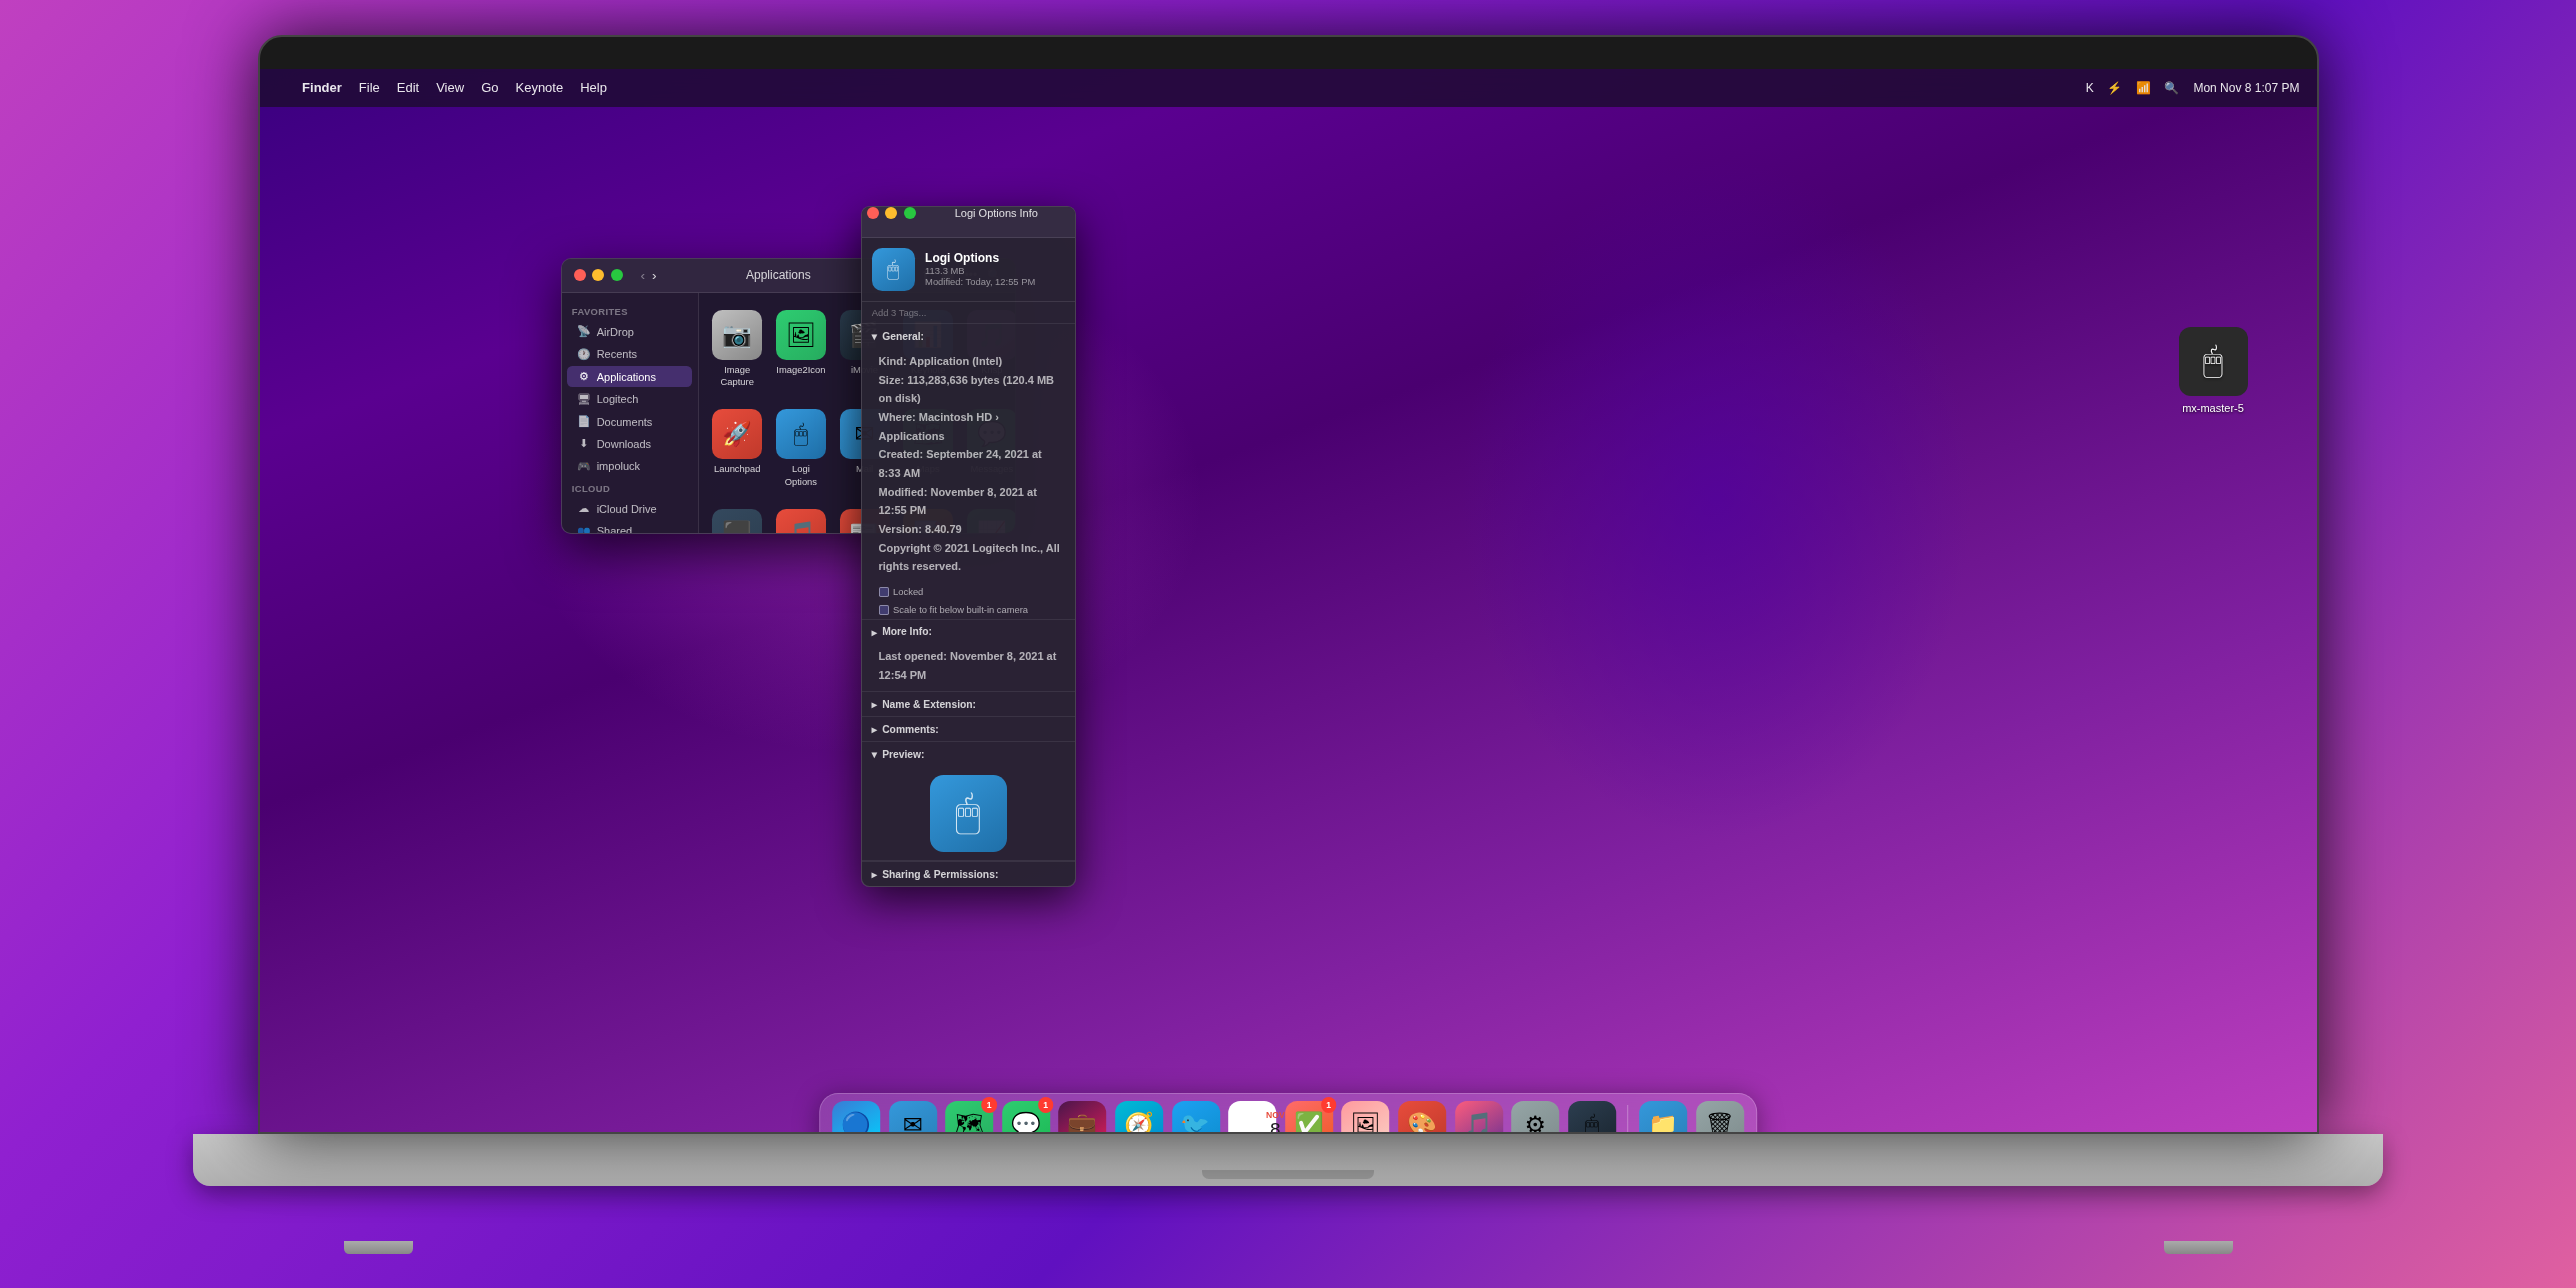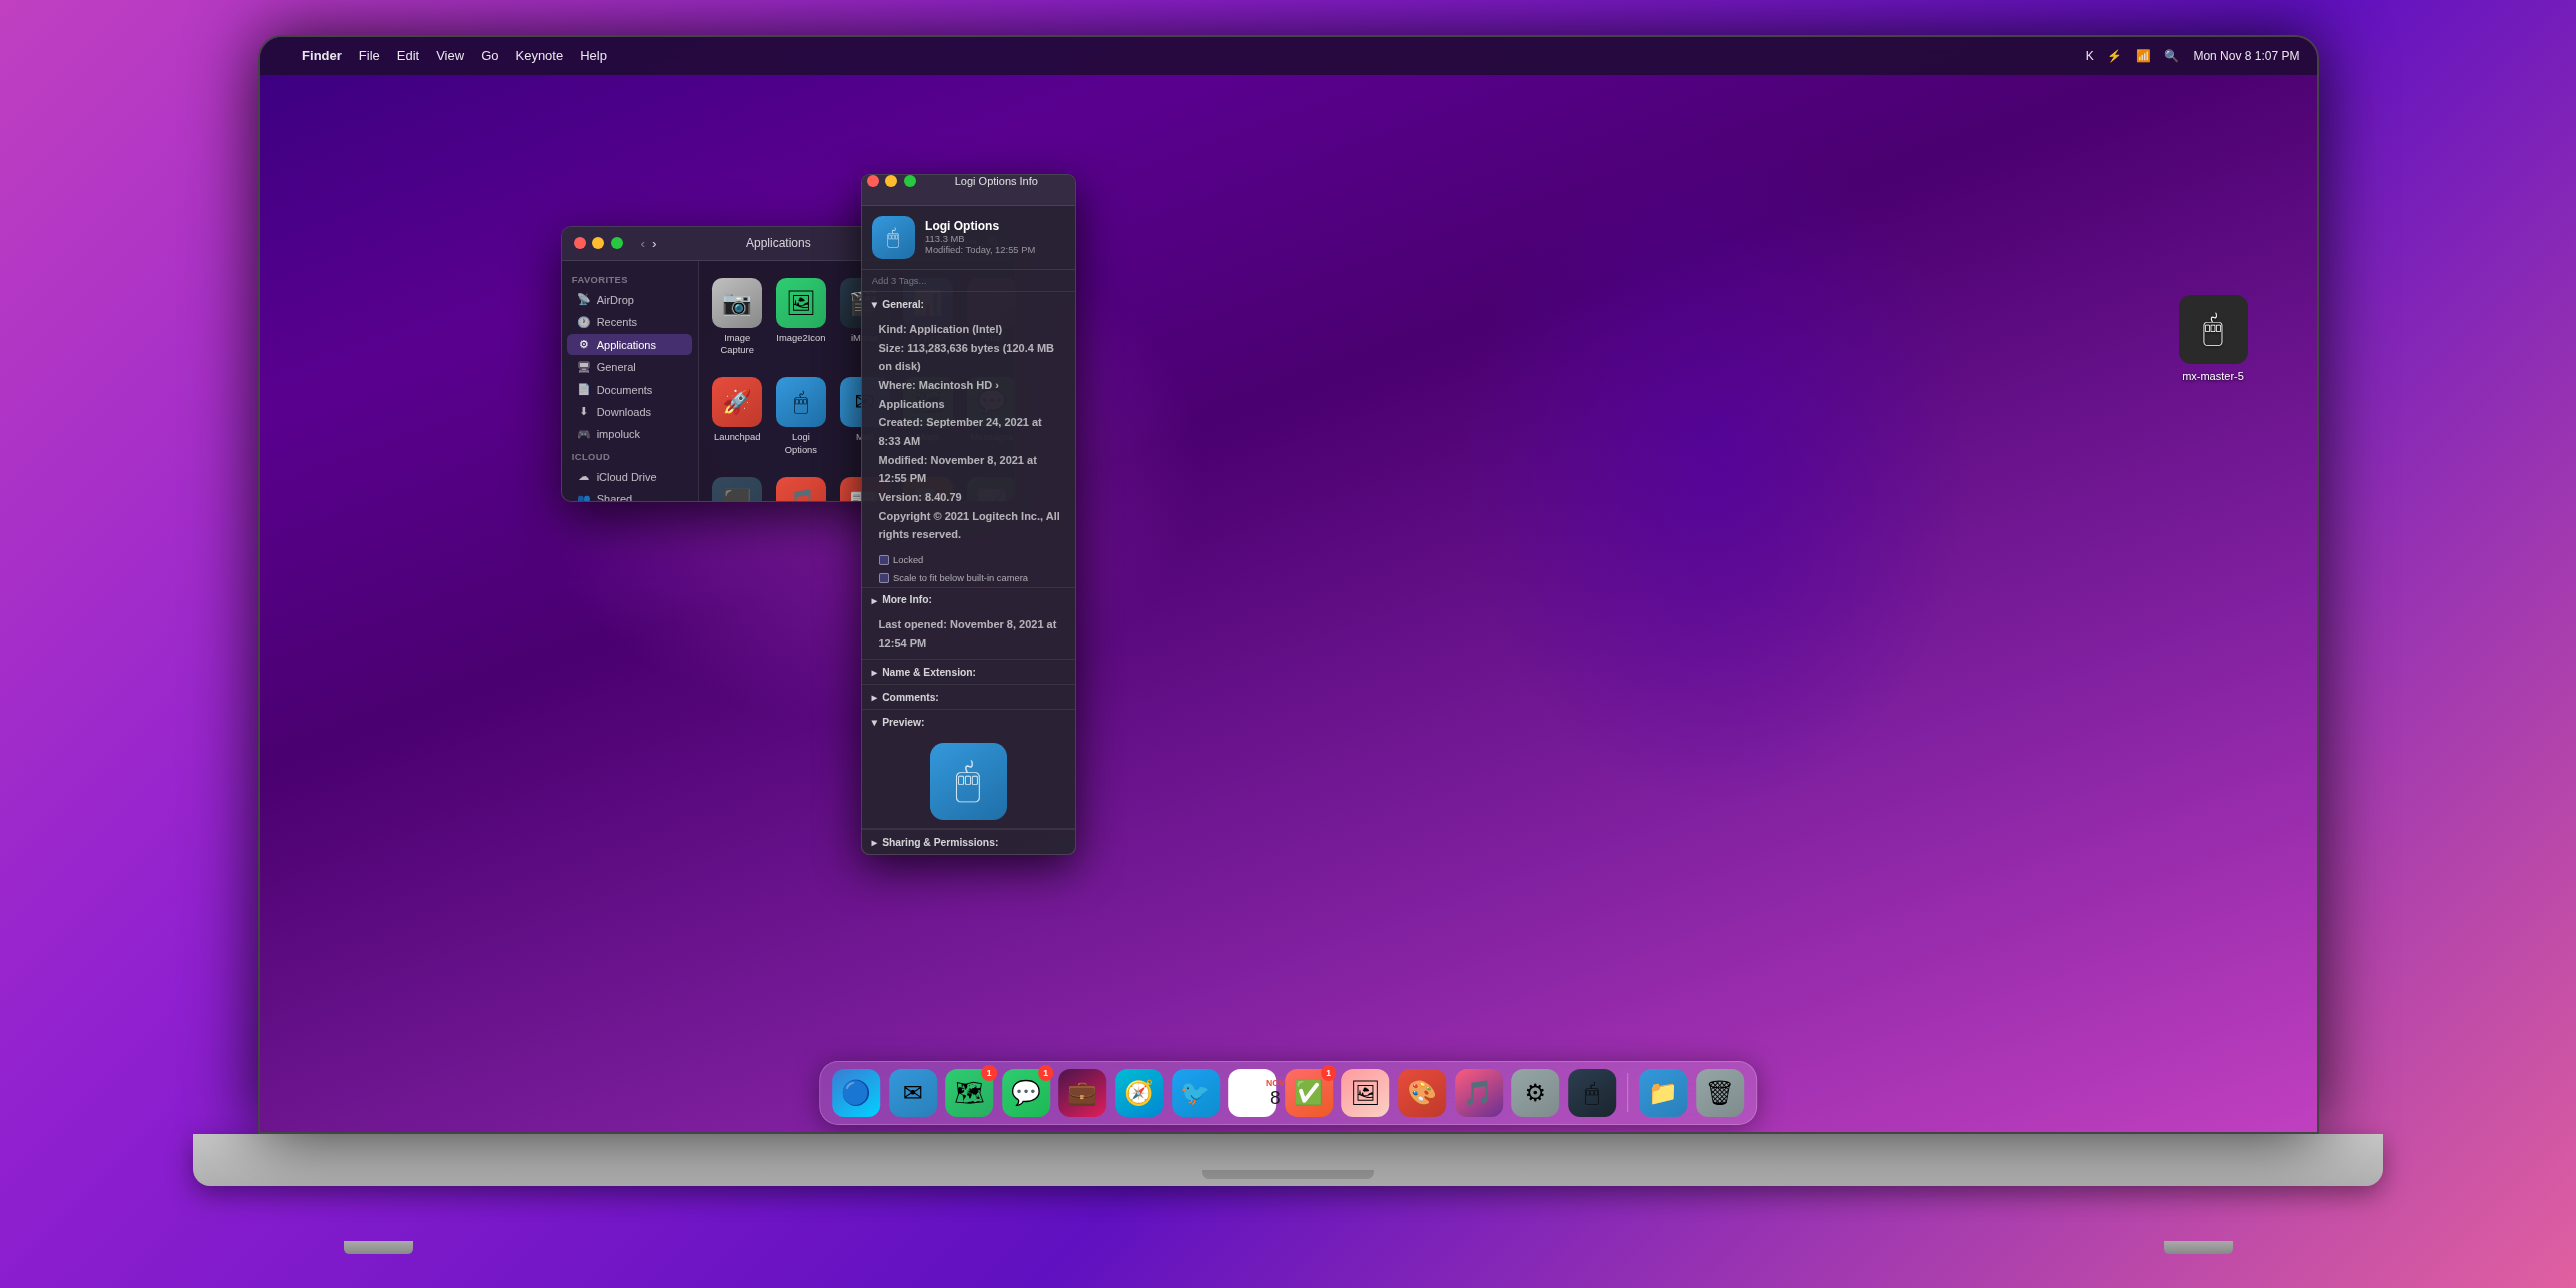--- a/index.html
+++ b/index.html
@@ -35,20 +35,21 @@
       box-shadow: 0 0 69px rgba(0,0,0,0.8);
     }
 
     
     .desktop {
       width: 100%;
       height: 100%;
       background: linear-gradient(160deg, #3a0080 0%, #5a0090 20%, #4a0070 40%, #8020a0 70%, #c040c0 100%);
       position: relative;
       overflow: hidden;
+      margin-top: 32px;
     }
 
     
     .desktop::before {
       content: '';
       position: absolute;
       width: 687px;
       height: 515px;
       background: radial-gradient(ellipse, rgba(180,60,200,0.5) 0%, transparent 70%);
       top: 172px;
@@ -600,21 +601,21 @@
             <div class="sidebar-item">
               <span class="sidebar-icon">🕐</span>
               <span>Recents</span>
             </div>
             <div class="sidebar-item active">
               <span class="sidebar-icon">⚙</span>
               <span>Applications</span>
             </div>
             <div class="sidebar-item">
               <span class="sidebar-icon">🖥</span>
-              <span>General</span>
+              <span>Logitech</span>
             </div>
             <div class="sidebar-item">
               <span class="sidebar-icon">📄</span>
               <span>Documents</span>
             </div>
             <div class="sidebar-item">
               <span class="sidebar-icon">⬇</span>
               <span>Downloads</span>
             </div>
             <div class="sidebar-item">

